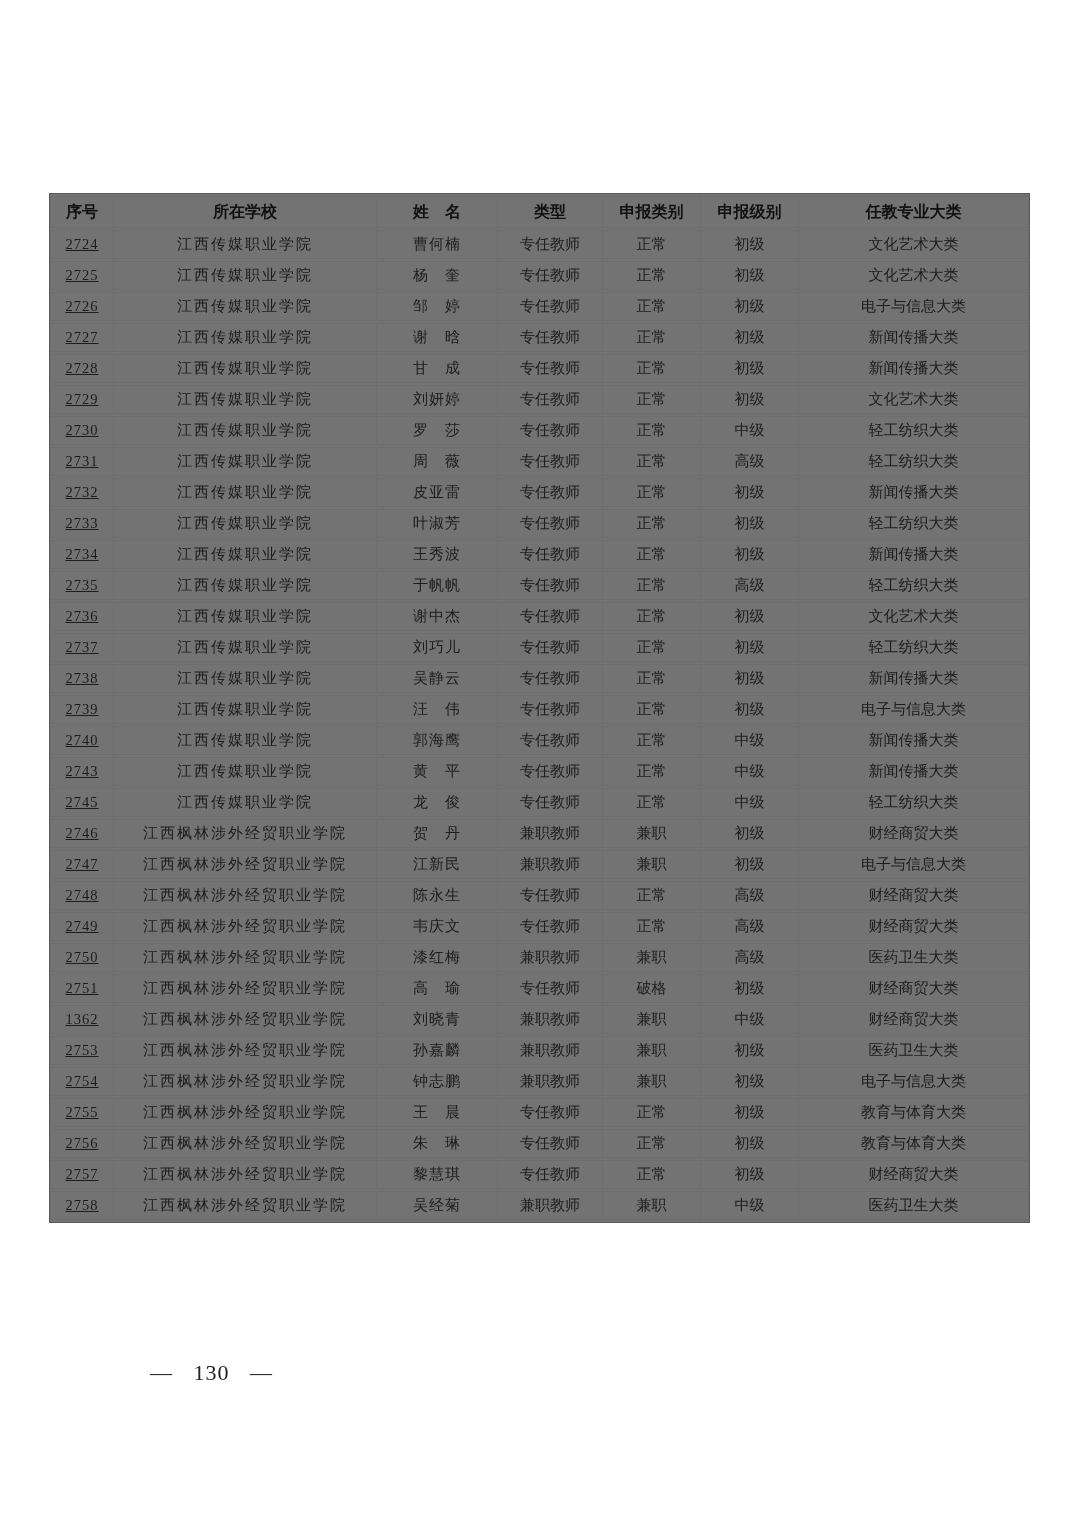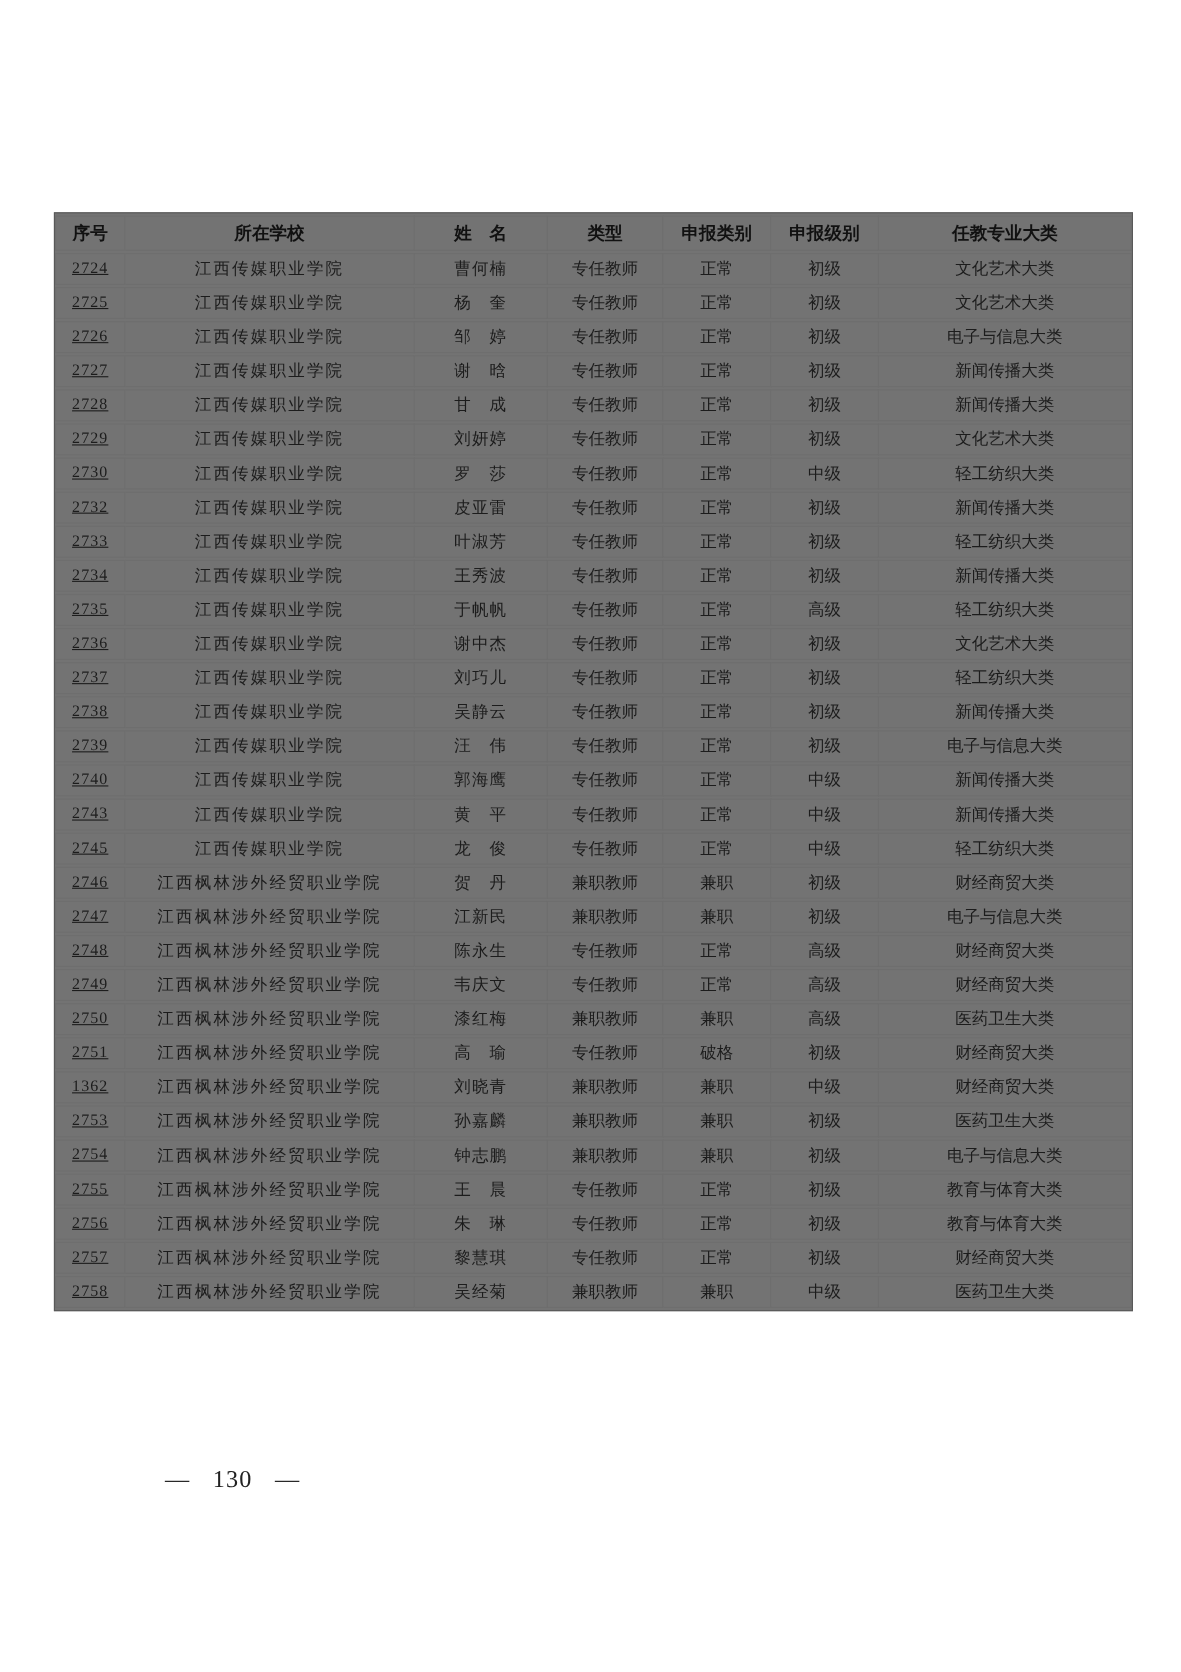--- a/index.html
+++ b/index.html
@@ -62,21 +62,21 @@
   table.roster td.col-school {
     letter-spacing: 2px;
   }
   table.roster td.col-name {
     letter-spacing: 1px;
     text-align: center;
   }
   .footer {
     position: absolute;
     left: 150px;
-    top: 1332px;
+    top: 1360px;
     font-size: 22px;
     font-family: "Liberation Serif", serif;
     color: #222222;
     word-spacing: 14px;
     letter-spacing: 1px;
     text-align: right;
   }
 </style>
 </head>
 <body>
@@ -162,20 +162,29 @@
           <tr>
             <td class="col-index">2730</td>
             <td class="col-school">江西传媒职业学院</td>
             <td class="col-name">罗　莎</td>
             <td class="col-type">专任教师</td>
             <td class="col-category">正常</td>
             <td class="col-level">中级</td>
             <td class="col-major">轻工纺织大类</td>
           </tr>
           <tr>
+            <td class="col-index">2731</td>
+            <td class="col-school">江西传媒职业学院</td>
+            <td class="col-name">周　薇</td>
+            <td class="col-type">专任教师</td>
+            <td class="col-category">正常</td>
+            <td class="col-level">高级</td>
+            <td class="col-major">轻工纺织大类</td>
+          </tr>
+          <tr>
             <td class="col-index">2732</td>
             <td class="col-school">江西传媒职业学院</td>
             <td class="col-name">皮亚雷</td>
             <td class="col-type">专任教师</td>
             <td class="col-category">正常</td>
             <td class="col-level">初级</td>
             <td class="col-major">新闻传播大类</td>
           </tr>
           <tr>
             <td class="col-index">2733</td>

